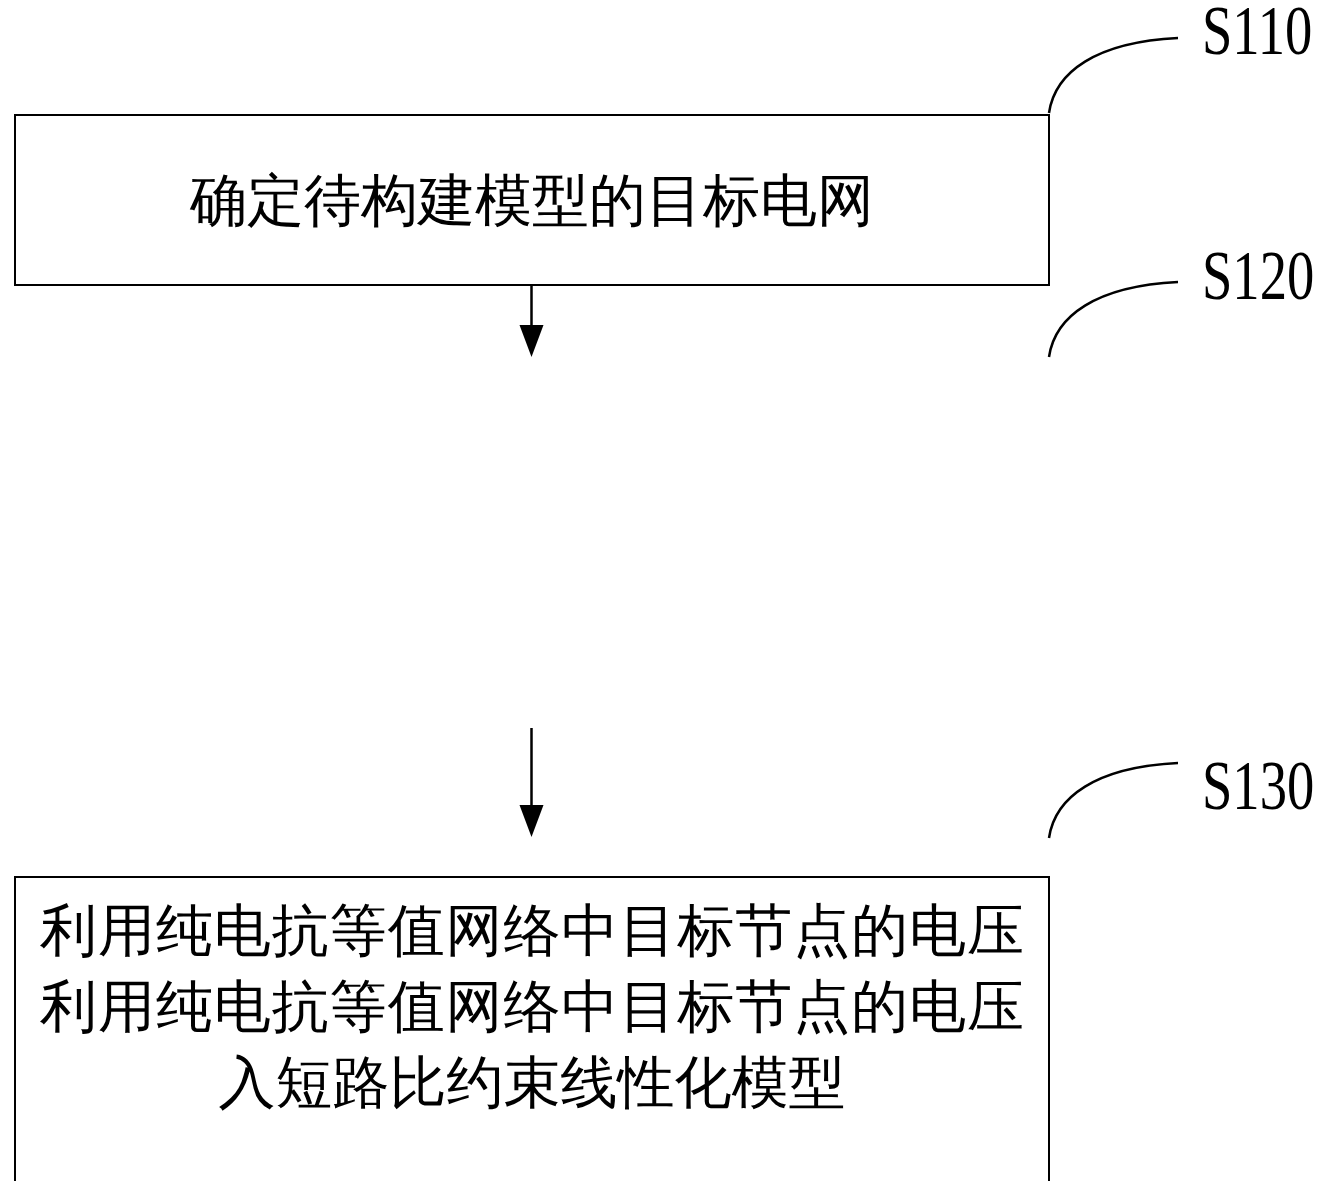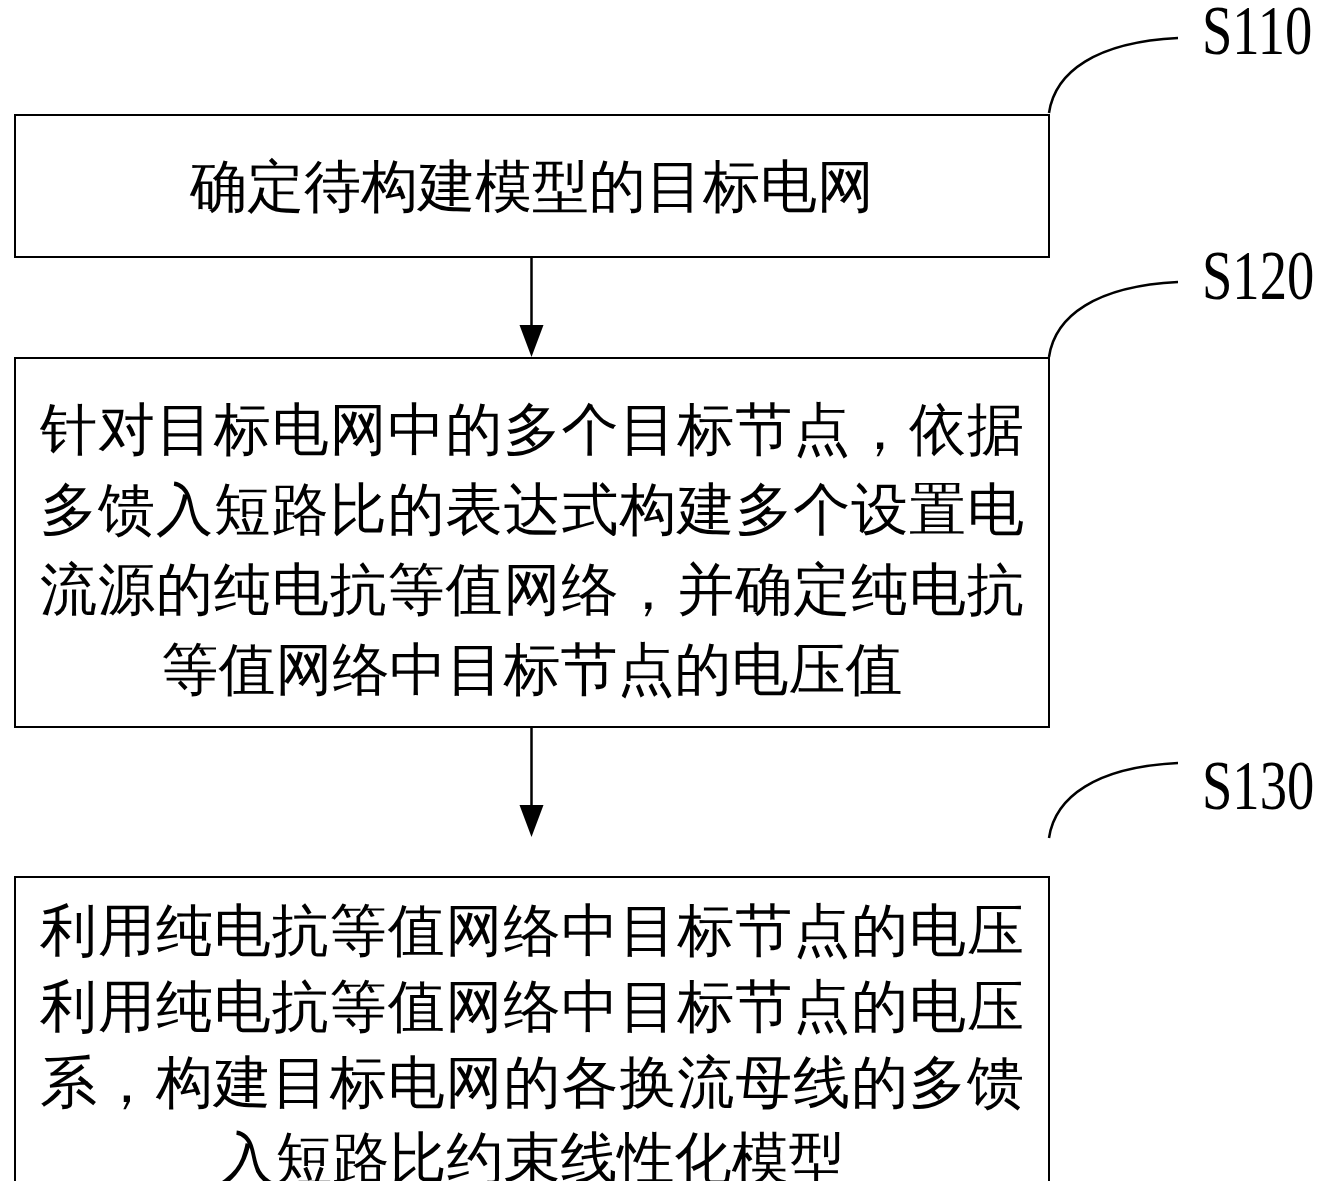--- a/index.html
+++ b/index.html
@@ -19,21 +19,21 @@
   }
   .stepbox {
     position: absolute;
     left: 14px;
     width: 1036px;
     border: 2px solid #000000;
     box-sizing: border-box;
     background: #ffffff;
   }
   #box1 {
-    top: 114px; height: 144px;
+    top: 114px; height: 172px;
     display: flex; align-items: center; justify-content: center;
   }
   #box2 { top: 357px; height: 371px; padding: 30px 24px 0; }
   #box3 { top: 837px; height: 336px; padding: 14px 24px 4px; margin-top: 39px; }
   .txt {
     font-size: 57px;
     color: #000000;
     white-space: nowrap;
   }
   #box1 .txt { line-height: 1.1; white-space: nowrap; }
@@ -74,31 +74,24 @@
     <g>
       <line x1="531.5" y1="728" x2="531.5" y2="808" stroke="#000000" stroke-width="2.5"></line>
       <polygon points="519.5,805 543.5,805 531.5,837" fill="#000000"></polygon>
     </g>
   </svg>
 
   <div class="stepbox" id="box1">
     <div class="txt center-line">确定待构建模型的目标电网</div>
   </div>
 
-  <div class="stepbox" id="box2">
-    <div class="txt just">针对目标电网中的多个目标节点，依据</div>
-    <div class="txt just">多馈入短路比的表达式构建多个设置电</div>
-    <div class="txt just">流源的纯电抗等值网络，并确定纯电抗</div>
-    <div class="txt center-line">等值网络中目标节点的电压值</div>
-  </div>
 
   <div class="stepbox" id="box3">
     <div class="txt just">利用纯电抗等值网络中目标节点的电压</div>
     <div class="txt just">利用纯电抗等值网络中目标节点的电压</div>
-    <div class="txt just">系，构建目标电网的各换流母线的多馈</div>
     <div class="txt center-line">入短路比约束线性化模型</div>
   </div>
 
   <div class="steplabel" id="label-s110">S110</div>
   <div class="steplabel" id="label-s120">S120</div>
   <div class="steplabel" id="label-s130">S130</div>
 
 </div>
 
 </body></html>

